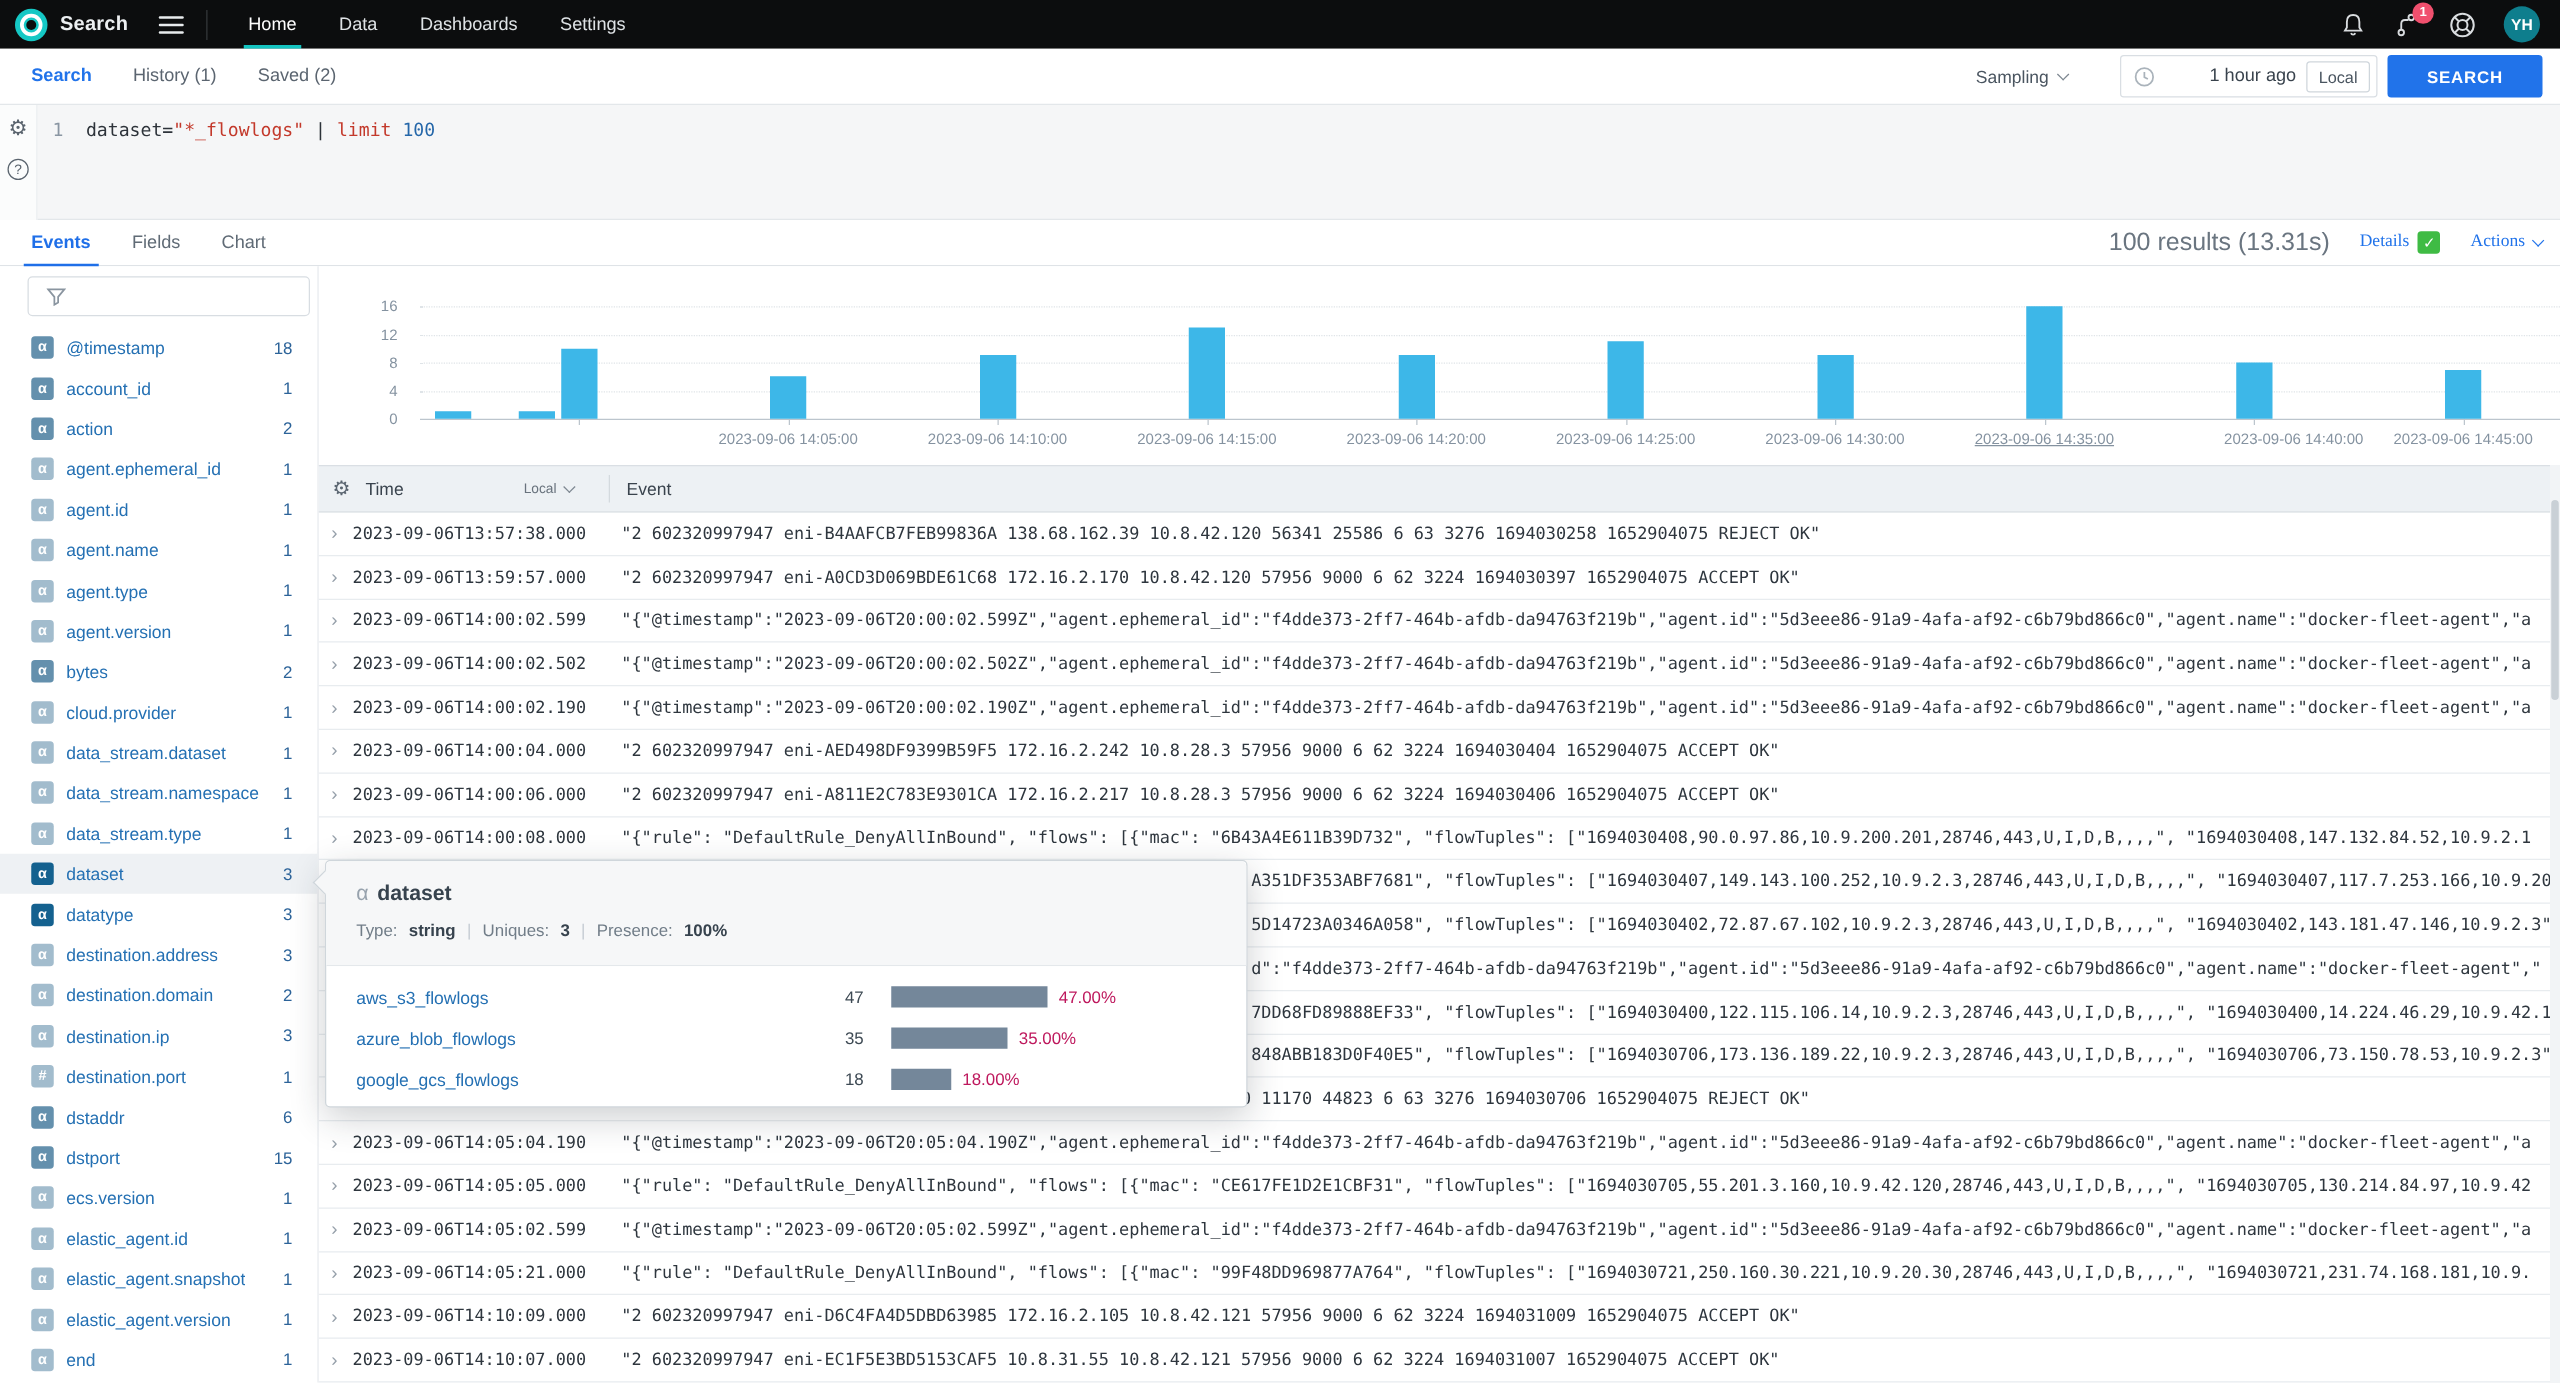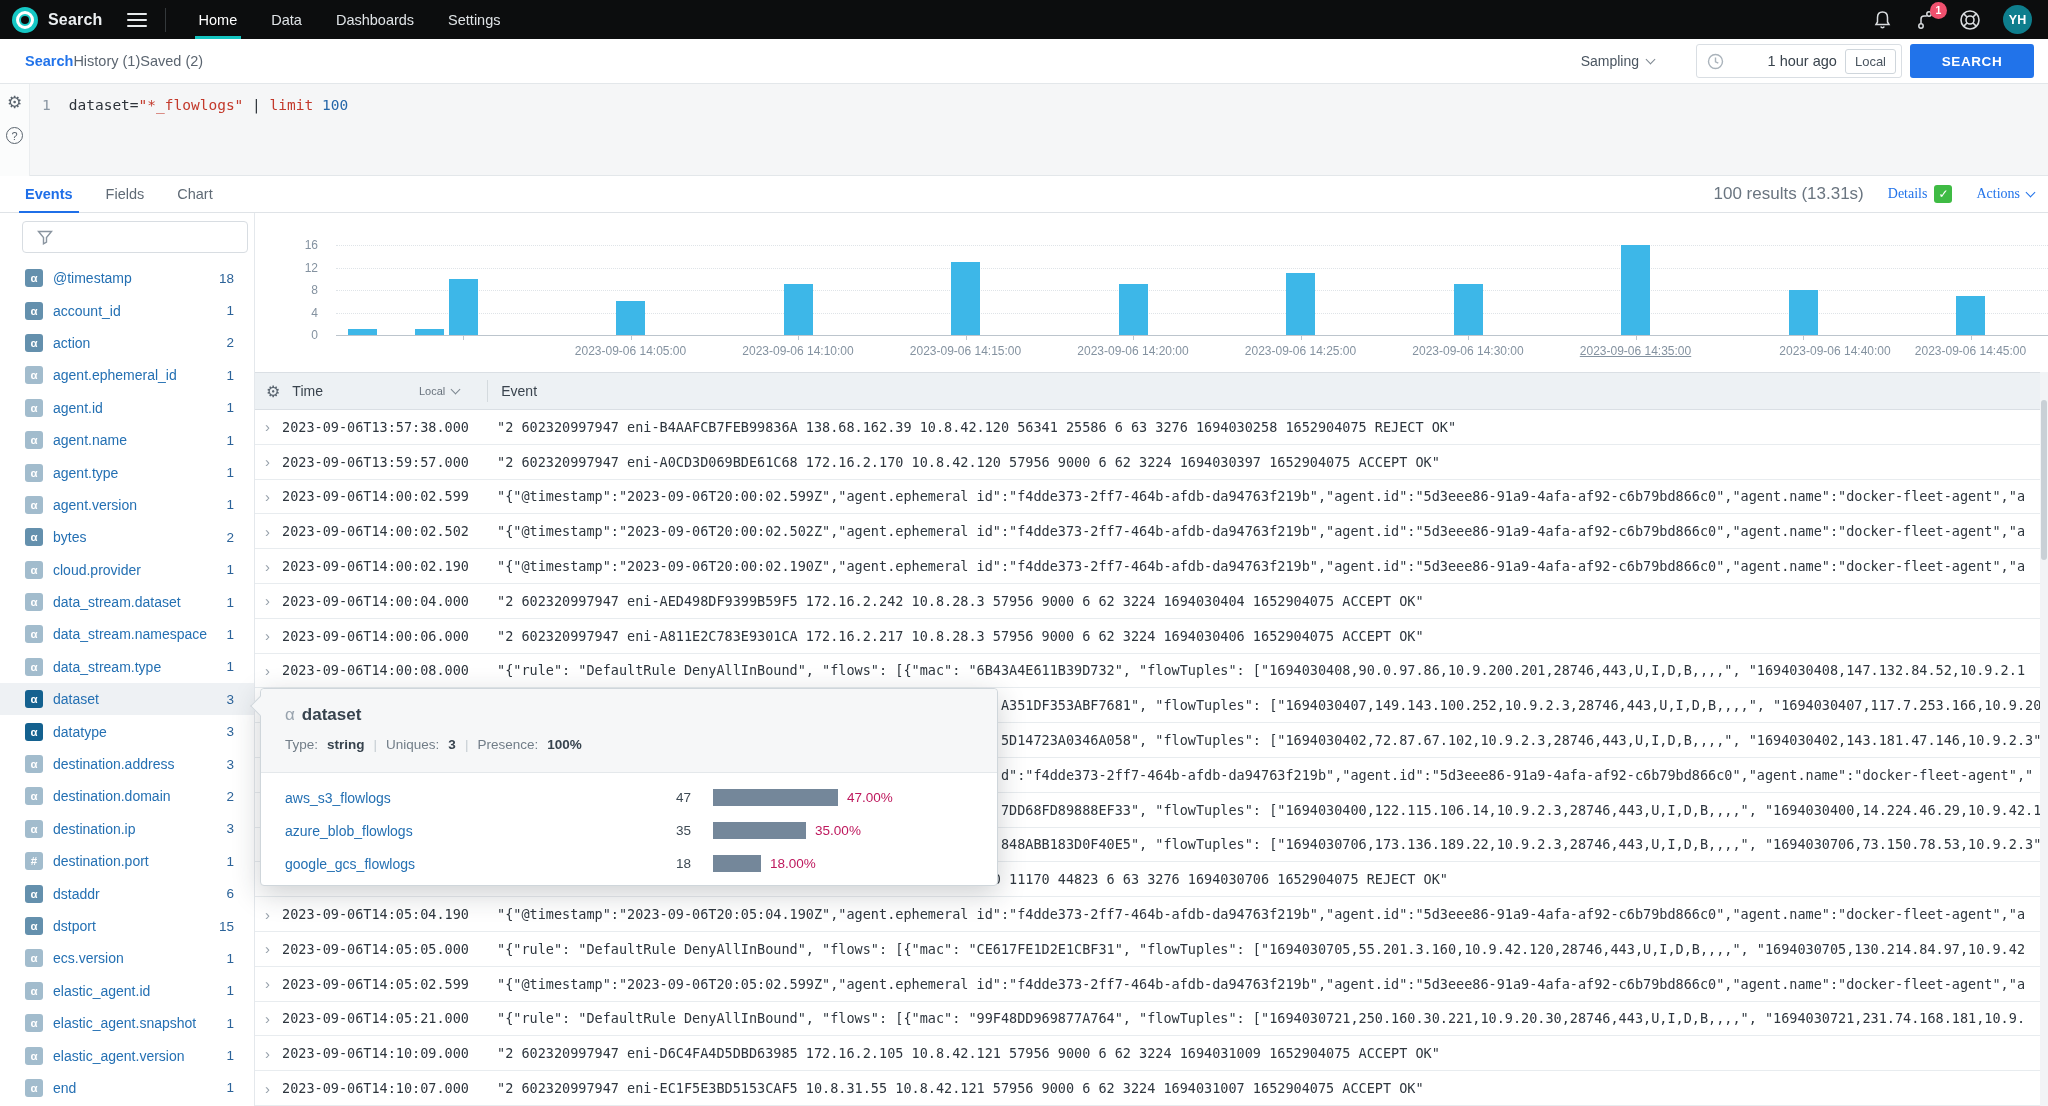--- a/index.html
+++ b/index.html
@@ -22,21 +22,21 @@
   #topnav-right { margin-left:auto; display:flex; align-items:center; gap:22px; padding-right:16px;}
   .tn-icon { position:relative; width:22px; height:22px; display:flex; align-items:center; justify-content:center; cursor:pointer;}
   .badge-red { position:absolute; top:-7px; right:-10px; min-width:17px; height:17px; border-radius:9px; background:#f0506e;
     color:#fff; font-size:10.5px; font-weight:700; display:flex; align-items:center; justify-content:center; padding:0 4px;}
   #avatar { width:29px; height:29px; border-radius:50%; background:#0e7e8d; color:#fff; font-size:12.5px; font-weight:700;
     display:flex; align-items:center; justify-content:center; cursor:pointer;}
 
   
   #subnav { position:absolute; left:0; top:39px; width:2048px; height:45px; background:#fff; border-bottom:1px solid #e3e7ea;
     display:flex; align-items:center;}
-  .subtab { font-size:14.5px; color:#5b6570; cursor:pointer;}
+  .subtab { font-size:14.5px; color:#5b6570; margin-left:33px; cursor:pointer;}
   .subtab.active { color:#2173ea; font-weight:600; margin-left:25px;}
   #subnav-right { margin-left:auto; display:flex; align-items:center; padding-right:8px;}
   #sampling { display:flex; align-items:center; gap:8px; font-size:14px; color:#4a5560; cursor:pointer; margin-right:42px;}
   .chev { width:7px; height:7px; border-right:1.6px solid #7d8790; border-bottom:1.6px solid #7d8790; transform:rotate(45deg); margin-top:-3px;}
   .chev.blue { border-color:#2173ea; }
   #time-range { width:206px; height:34px; border:1px solid #d9dee3; border-radius:3px; background:#fff;
     display:flex; align-items:center; padding:0 5px 0 10px; cursor:pointer;}
   #time-range-label { margin-left:auto; font-size:14.5px; color:#39434d;}
   #tz-chip { margin-left:8px; border:1px solid #cfd6dc; border-radius:3px; padding:4px 9px; font-size:13px; color:#4a5560; background:#fff;}
   #search-btn { margin-left:8px; margin-right:6px; width:124px; height:34px; background:#2173ea; color:#fff; border:none; border-radius:3px;
@@ -54,21 +54,21 @@
   #query-text { white-space:pre; cursor:text;}
   .tok-plain { color:#2d333a;} .tok-string { color:#c3392b;} .tok-keyword { color:#c3392b;} .tok-number { color:#2567a9;}
 
   
   #tabsbar { position:absolute; left:0; top:176px; width:2048px; height:37px; background:#fff; border-bottom:1px solid #dfe3e7;
     display:flex; align-items:center;}
   .rtab { font-size:14.5px; color:#606b76; margin-left:33px; height:37px; display:flex; align-items:center; position:relative; cursor:pointer;}
   .rtab.active { color:#1f6fe8; font-weight:700; margin-left:25px;}
   .rtab.active::after { content:""; position:absolute; left:-6px; right:-6px; bottom:-1px; height:3px; background:#1f6fe8;}
   #tabsbar-right { margin-left:auto; display:flex; align-items:center; padding-right:14px; gap:24px;}
-  #results-count { font-size:17px; color:#6a7580;}
+  #results-count { font-size:20px; color:#6a7580;}
   .blue-link { font-size:14px; color:#2173ea; display:flex; align-items:center; gap:7px; cursor:pointer;font-family:Liberation Serif, serif;}
   #details-check { width:18px; height:18px; background:#3fbb44; border-radius:3px; color:#fff; font-size:12px;
     display:flex; align-items:center; justify-content:center;}
 
   
   #sidebar { position:absolute; left:0; top:213px; width:255px; bottom:0; background:#fff; border-right:1px solid #e4e8ec;}
   #field-filter { position:absolute; left:22px; top:8px; width:226px; height:32px; border:1px solid #d8dde2; border-radius:4px;
     background:#fff; display:flex; align-items:center; padding-left:14px; cursor:text;}
   #field-list { position:absolute; left:0; top:49px; right:0;}
   .field-row { height:32.4px; display:flex; align-items:center; padding:0 20px 0 25px; cursor:pointer;}

